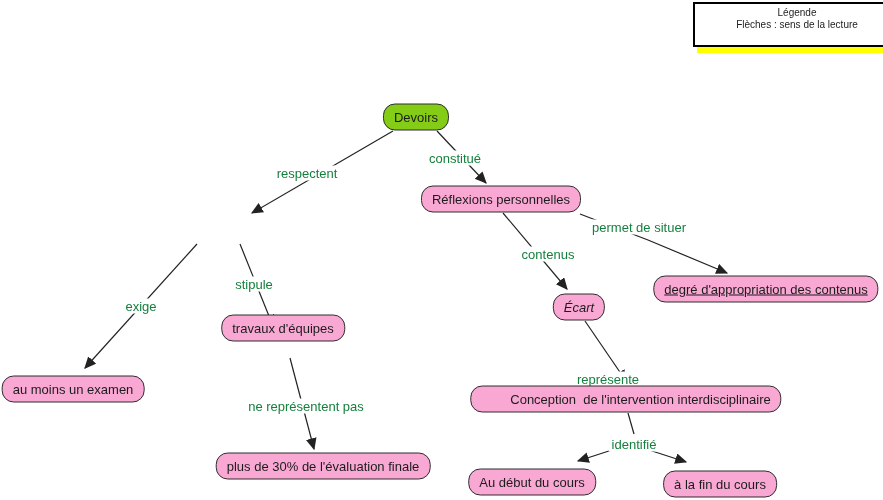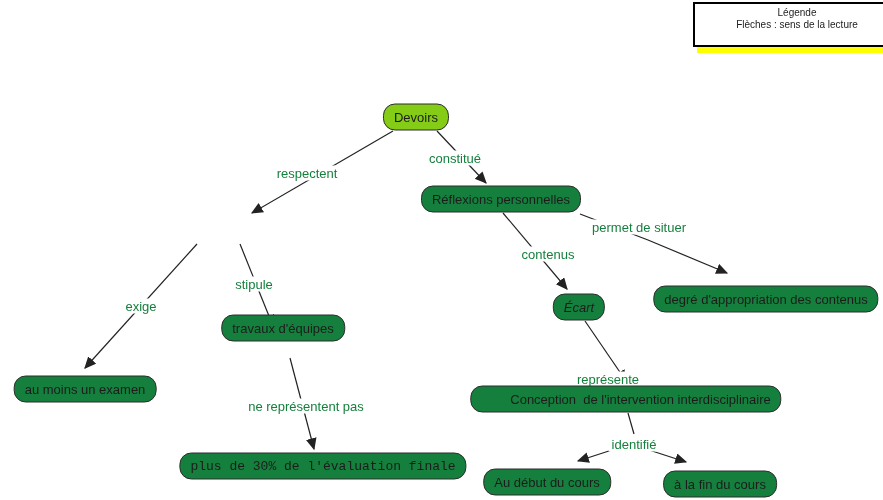--- a/index.html
+++ b/index.html
@@ -15,40 +15,40 @@
     position:absolute;z-index:2;
     transform:translate(-50%,-50%);
     background:#ffffff;
     color:#15803d;
     font-size:13px;line-height:15px;
     padding:0 3px;white-space:nowrap;
   }
   .node{
     position:absolute;z-index:3;
     transform:translate(-50%,-50%);
-    background:#15803d;
+    background:#f9a8d4;
     border:1.3px solid #2d2d2d;
     border-radius:12px;
     color:#1c1c1c;
     font-size:13px;line-height:17px;
     padding:4px 10px;
     white-space:pre;
   }
   .node.start{background:#84cc16;}
   
   .n-devoirs{left:416px;top:117px;}
   .n-politique{left:222px;top:230px;}
   .n-reflexions{left:501px;top:199px;}
-  .n-degre{left:766px;top:299px;}
+  .n-degre{left:766px;top:289px;text-decoration:underline;}
   .n-ecart{left:579px;top:307px;font-style:italic;}
   .n-travaux{left:283px;top:328px;}
-  .n-examen{left:85px;top:389px;}
-  .n-plus30{left:323px;top:466px;font-family:Liberation Mono, monospace;}
+  .n-examen{left:73px;top:389px;}
+  .n-plus30{left:323px;top:466px;}
   .n-conception{left:626px;top:399px;padding-left:39px;}
-  .n-debut{left:547px;top:482px;}
+  .n-debut{left:532px;top:482px;}
   .n-fin{left:720px;top:484px;}
   
   .e-respectent{left:307px;top:173px;}
   .e-constitue{left:455px;top:158px;}
   .e-mesurent{left:548px;top:254px;}
   .e-permet{left:639px;top:227px;}
   .e-exige{left:141px;top:306px;}
   .e-stipule{left:254px;top:284px;}
   .e-nerep{left:306px;top:406px;text-align:center;}
   .e-represente{left:608px;top:354px;margin-top:25px;}

